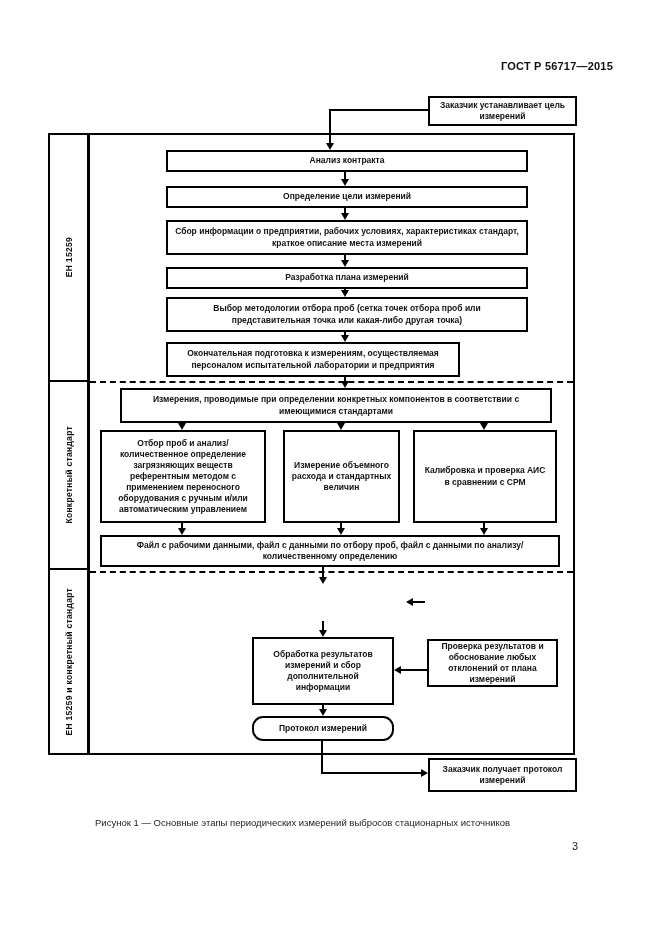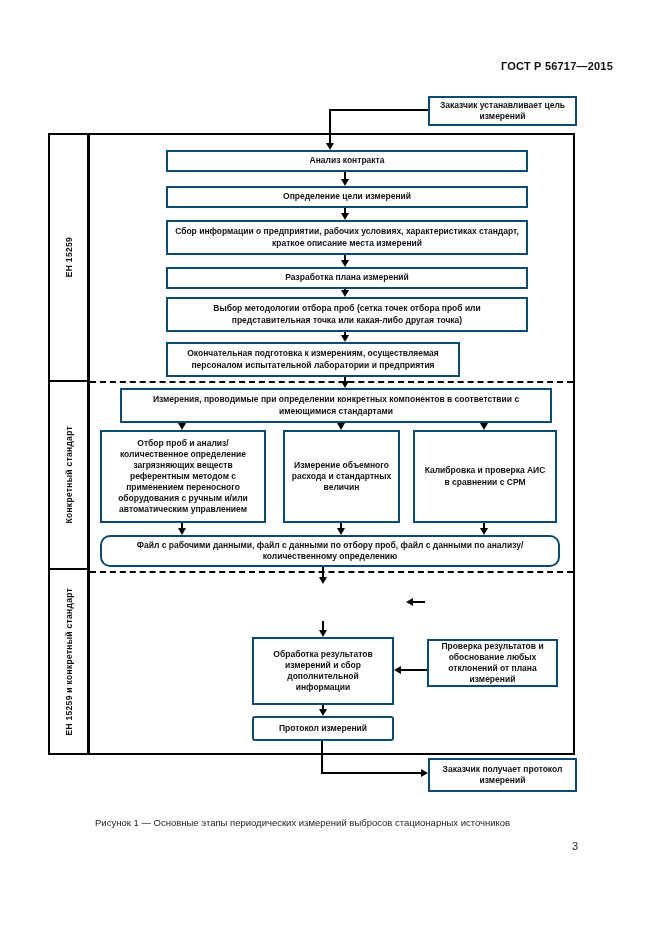--- a/index.html
+++ b/index.html
@@ -1,22 +1,22 @@
 <!DOCTYPE html>
 <html><head>
 <meta charset="utf-8">
 <style>
   html,body{margin:0;padding:0;background:#e8e8e8;}
   #page{position:relative;width:661px;height:935px;background:#ffffff;
         font-family:"Liberation Sans",sans-serif;color:#111;overflow:hidden;}
   .hdr{position:absolute;font-weight:bold;font-size:11px;letter-spacing:.2px;padding-left:22px;}
-  .fbox{position:absolute;border:2px solid #0c4a6e;background:#fff;box-sizing:border-box;
+  .fbox{position:absolute;border:2px solid #000000;background:#fff;box-sizing:border-box;
         display:flex;align-items:center;justify-content:center;text-align:center;
         font-weight:bold;font-size:8.5px;line-height:1.3;padding:2px 6px;}
-  .rounded{border-radius:3px;}
+  .rounded{border-radius:11px;}
   .container{position:absolute;border:2px solid #000;box-sizing:border-box;background:transparent;}
   .dashed{position:absolute;left:0;right:0;border-top:2px dashed #000;height:0;}
   .seg{position:absolute;left:0;right:0;display:flex;align-items:center;justify-content:center;}
   .segb{border-bottom:2px solid #000;}
   .vlabel{writing-mode:vertical-rl;transform:rotate(180deg);font-weight:bold;font-size:8.5px;
           white-space:nowrap;letter-spacing:.3px;}
   .vline{position:absolute;width:2px;background:#000;}
   .hline{position:absolute;height:2px;background:#000;}
   .arr-down{position:absolute;width:0;height:0;border-left:4px solid transparent;
             border-right:4px solid transparent;border-top:7px solid #000;}
@@ -90,21 +90,21 @@
   <div class="fbox" style="left:283px;top:430px;width:117px;height:93px;">Измерение объемного расхода и стандартных величин</div>
   <div class="fbox" style="left:413px;top:430px;width:144px;height:93px;">Калибровка и проверка АИС в сравнении с СРМ</div>
 
   <div class="vline" style="left:181px;top:523px;height:7px;"></div>
   <div class="arr-down" style="left:178px;top:528px;"></div>
   <div class="vline" style="left:340px;top:523px;height:7px;"></div>
   <div class="arr-down" style="left:337px;top:528px;"></div>
   <div class="vline" style="left:483px;top:523px;height:7px;"></div>
   <div class="arr-down" style="left:480px;top:528px;"></div>
 
-  <div class="fbox" style="left:100px;top:535px;width:460px;height:32px;border-radius:10px;">Файл с рабочими данными, файл с данными по отбору проб, файл с данными по анализу/количественному определению</div>
+  <div class="fbox" style="left:100px;top:535px;width:460px;height:32px;">Файл с рабочими данными, файл с данными по отбору проб, файл с данными по анализу/количественному определению</div>
 
   <div class="vline" style="left:322px;top:567px;height:11px;"></div>
   <div class="arr-down" style="left:319px;top:577px;"></div>
 
   <div class="hline" style="left:408px;top:601px;width:17px;"></div>
   <div class="arr-left" style="left:406px;top:598px;"></div>
 
   <div class="vline" style="left:322px;top:621px;height:10px;"></div>
   <div class="arr-down" style="left:319px;top:630px;"></div>
 

